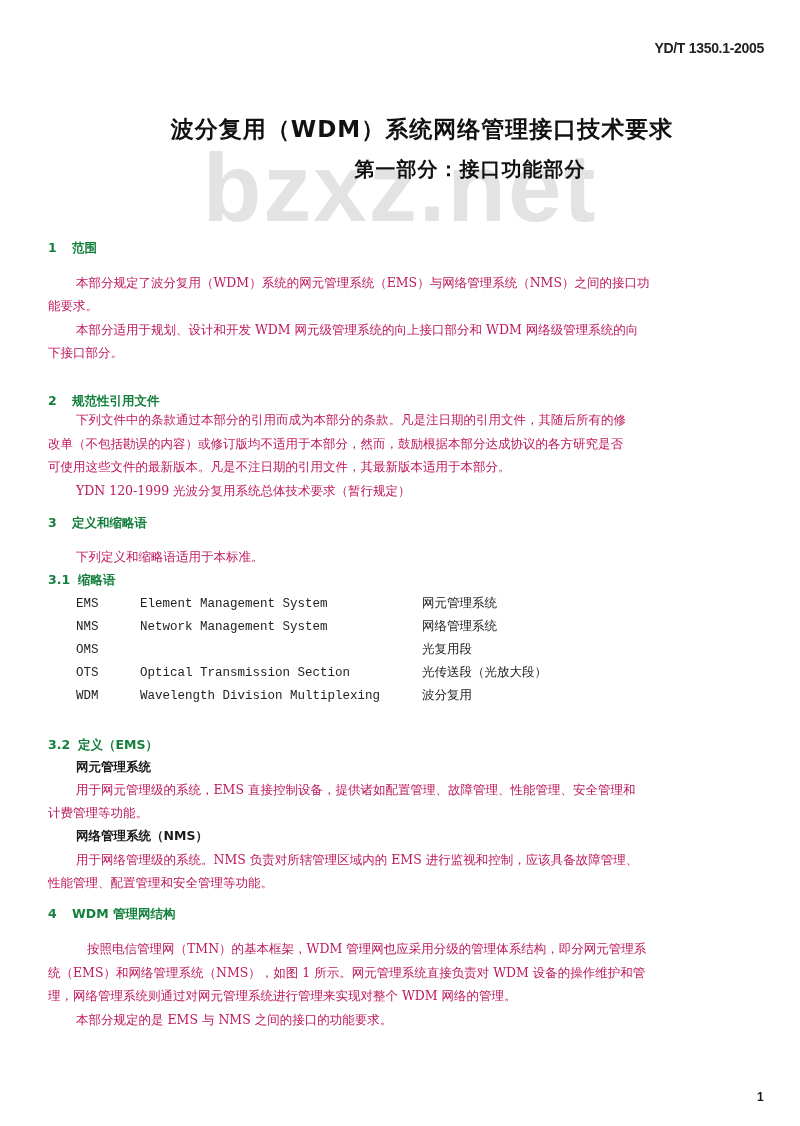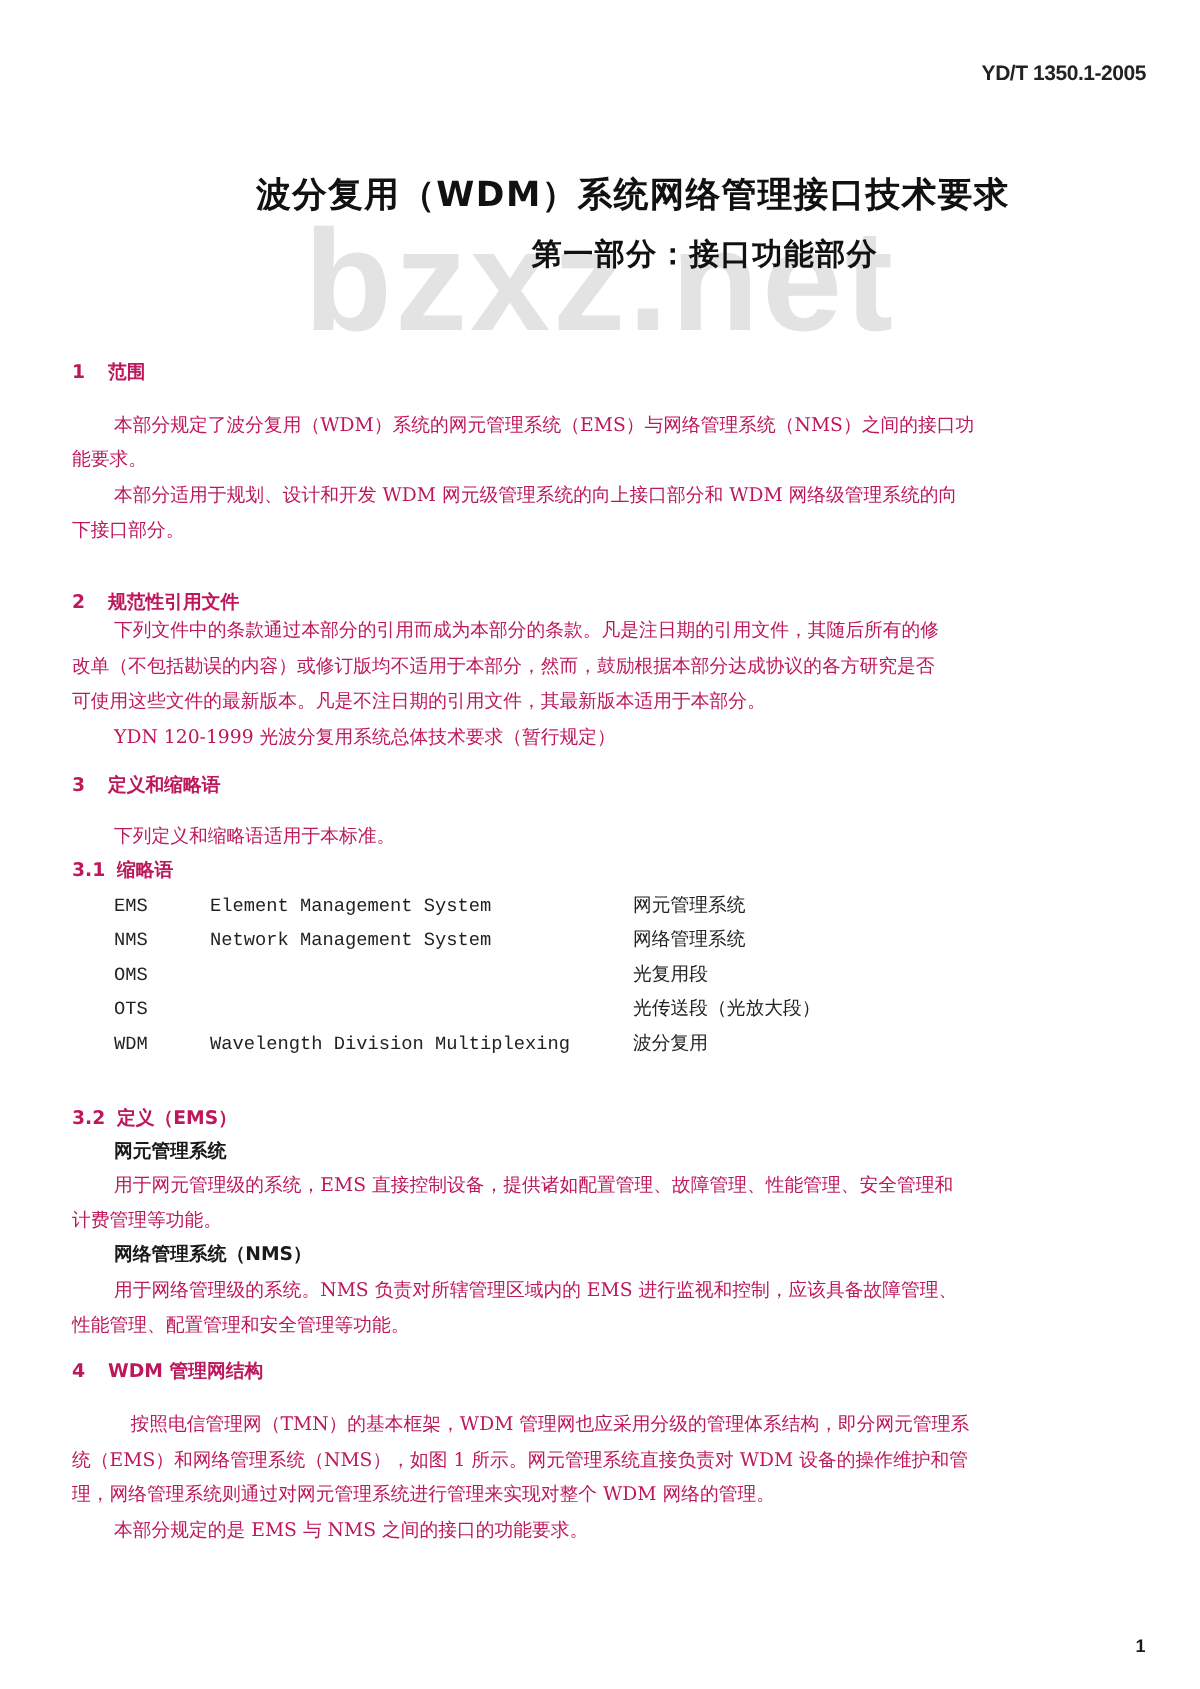--- a/index.html
+++ b/index.html
@@ -10,21 +10,21 @@
             font-weight: bold; font-size: 14px; letter-spacing: -0.3px; color: #222; }
   .watermark { top: 140px; left: 0; width: 800px; text-align: center;
                font-family: "Liberation Sans", "DejaVu Sans", sans-serif; font-weight: bold;
                font-size: 96px; line-height: 96px; color: #e3e3e3; letter-spacing: 2px; z-index: 0; }
   .title1, .title2 { left: 0; width: 800px; text-align: center;
                      font-family: "DejaVu Sans", "Liberation Sans", sans-serif; font-weight: bold;
                      color: #111; z-index: 1; padding-left: 22px; }
   .title1 { top: 114px; font-size: 23px; letter-spacing: 1px; }
   .title2 { top: 156px; font-size: 20px; letter-spacing: 1px; margin-left: 48px; }
   .h1 { font-family: "DejaVu Sans", "Liberation Sans", sans-serif; font-weight: bold;
-        font-size: 12.5px; color: #be185d; }
+        font-size: 12.5px; color: #15803d; }
   .h1 .num { display: inline-block; width: 24px; }
   .para { font-size: 12.5px; line-height: 23px; color: #be185d; white-space: normal; }
   .abbr-row { font-size: 12.5px; color: #222; height: 23px; line-height: 23px; font-family: Liberation Mono, monospace; }
   .abbr-row span { position: absolute; top: 0; }
   .bold-term { font-family: "DejaVu Sans", "Liberation Sans", sans-serif; font-weight: bold;
                font-size: 12.5px; color: #1a1a1a; }
   .page-num { top: 1090px; left: 757px; font-family: "Liberation Sans", sans-serif;
               font-weight: bold; font-size: 12px; }
 </style>
 </head>
@@ -71,20 +71,21 @@
     <span style="left:76px;">NMS</span>
     <span style="left:140px;">Network Management System</span>
     <span style="left:422px;">网络管理系统</span>
   </div>
   <div class="abbr-row" style="position:relative;">
     <span style="left:76px;">OMS</span>
     <span style="left:422px;">光复用段</span>
   </div>
   <div class="abbr-row" style="position:relative;">
     <span style="left:76px;">OTS</span>
+    <span style="left:140px;">Optical Transmission Section</span>
     <span style="left:422px;">光传送段（光放大段）</span>
   </div>
   <div class="abbr-row" style="position:relative;">
     <span style="left:76px;">WDM</span>
     <span style="left:140px;">Wavelength Division Multiplexing</span>
     <span style="left:422px;">波分复用</span>
   </div>
 </div>
 
 <div class="abs h1" style="top:737px; left:48px;">

